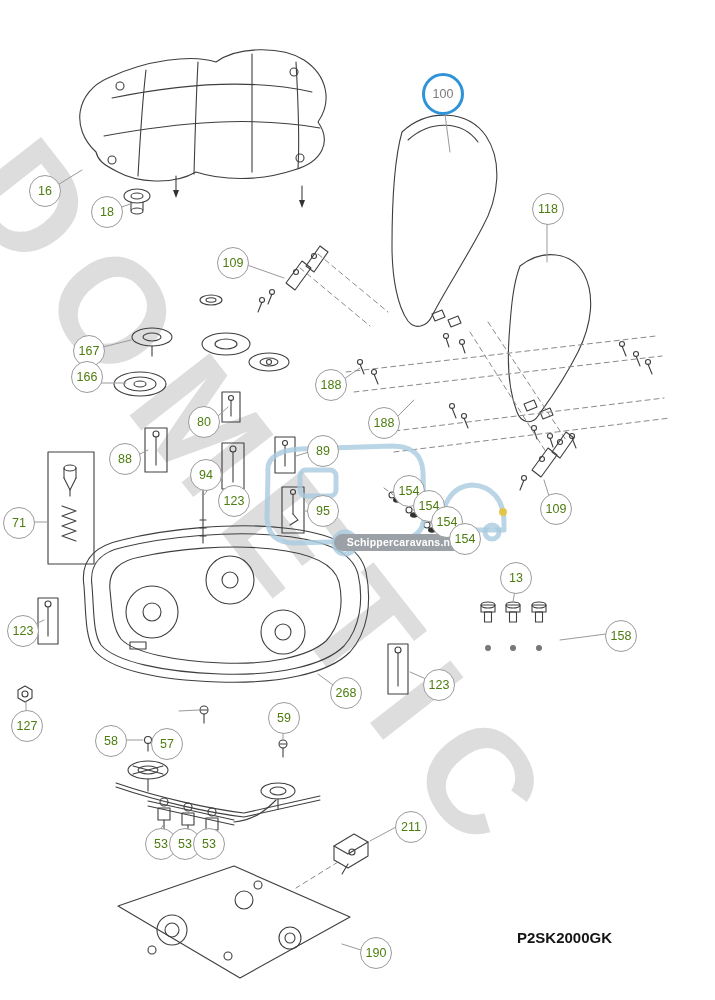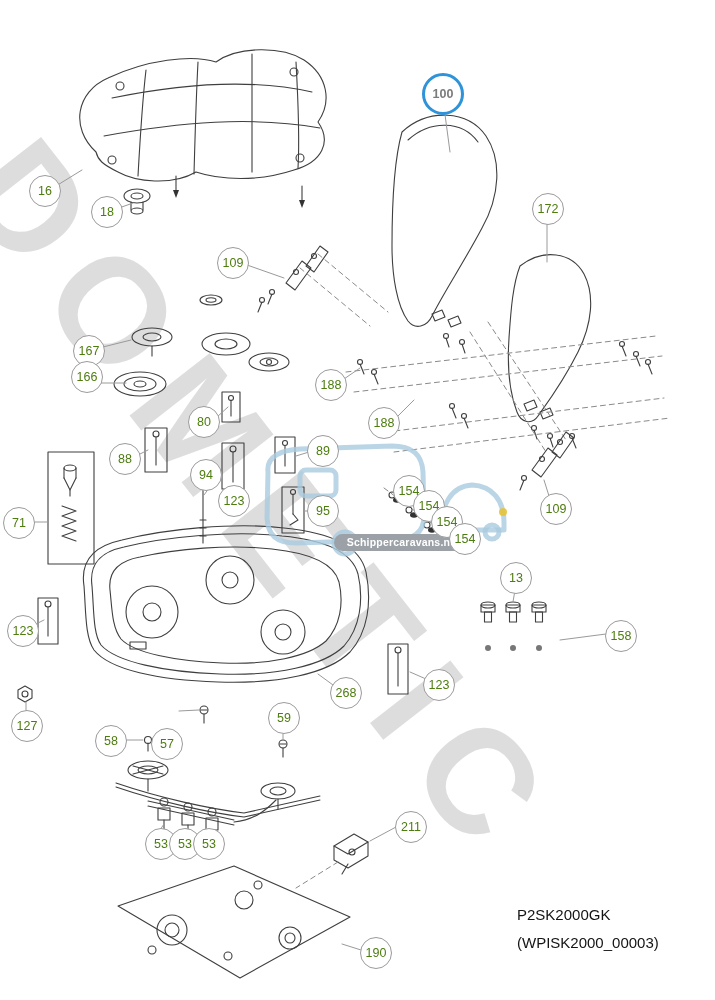--- a/index.html
+++ b/index.html
@@ -15,25 +15,25 @@
   .art .leader{stroke:#9a9a9a;stroke-width:1}
   .art .dash{stroke:#8a8a8a;stroke-width:1;stroke-dasharray:5 4}
   .art .filldark{fill:#333;stroke:none}
   .art .dotfill{fill:#777;stroke:none}
   .art .blue{stroke:#a9cade;stroke-width:5;opacity:.8}
   .art .yellow{fill:#e8c23a;stroke:none;opacity:.9}
   .co{position:absolute;z-index:4;width:30px;height:30px;margin:-15px 0 0 -15px;
       border:1.5px solid #9b9b9b;border-radius:50%;background:#fff;color:#4d7c0f;
       font-size:12.5px;display:flex;align-items:center;justify-content:center;cursor:pointer}
   .co.hl{width:36px;height:36px;margin:-18px 0 0 -18px;border:3px solid #2e93d8;
-      font-weight:700;color:#7b7b7b}
+      font-weight:400;color:#7b7b7b}
   .banner{position:absolute;z-index:3;left:334px;top:534px;width:132px;height:17px;
       background:#9ba1a7;border-radius:9px;color:#fff;font-size:10.5px;font-weight:700;
       text-align:center;line-height:17px;letter-spacing:.2px}
-  .codes{position:absolute;z-index:4;left:517px;top:901px;font-size:15px;font-weight:400;
+  .codes{position:absolute;z-index:4;left:517px;top:924px;font-size:15px;font-weight:700;
       color:#141414;line-height:28px;white-space:nowrap}
 </style>
 </head>
 <body>
 
 <div class="stage">
 
   <div class="wm">DOMETIC</div>
 
   <svg class="art" width="715" height="1000" viewBox="0 0 715 1000">
@@ -377,35 +377,34 @@
   <div class="co" style="left:322px;top:450px">89</div>
   <div class="co" style="left:205px;top:474px">94</div>
   <div class="co" style="left:233px;top:500px">123</div>
   <div class="co" style="left:322px;top:510px">95</div>
   <div class="co" style="left:18px;top:522px">71</div>
   <div class="co" style="left:408px;top:490px">154</div>
   <div class="co" style="left:428px;top:505px">154</div>
   <div class="co" style="left:446px;top:521px">154</div>
   <div class="co" style="left:464px;top:538px">154</div>
   <div class="co" style="left:555px;top:508px">109</div>
-  <div class="co" style="left:547px;top:208px">172</div>
+  <div class="co" style="left:547px;top:208px">118</div>
   <div class="co hl" style="left:440px;top:91px">100</div>
   <div class="co" style="left:515px;top:577px">13</div>
   <div class="co" style="left:620px;top:635px">158</div>
   <div class="co" style="left:22px;top:630px">123</div>
   <div class="co" style="left:438px;top:684px">123</div>
   <div class="co" style="left:345px;top:692px">268</div>
   <div class="co" style="left:26px;top:725px">127</div>
   <div class="co" style="left:166px;top:743px">57</div>
   <div class="co" style="left:110px;top:740px">58</div>
   <div class="co" style="left:283px;top:717px">59</div>
   <div class="co" style="left:160px;top:843px">53</div>
   <div class="co" style="left:184px;top:843px">53</div>
   <div class="co" style="left:208px;top:843px">53</div>
   <div class="co" style="left:410px;top:826px">211</div>
   <div class="co" style="left:375px;top:952px">190</div>
 
   <div class="codes">
     <div>P2SK2000GK</div>
-    <div>(WPISK2000_00003)</div>
   </div>
 
 </div>
 
 </body></html>

